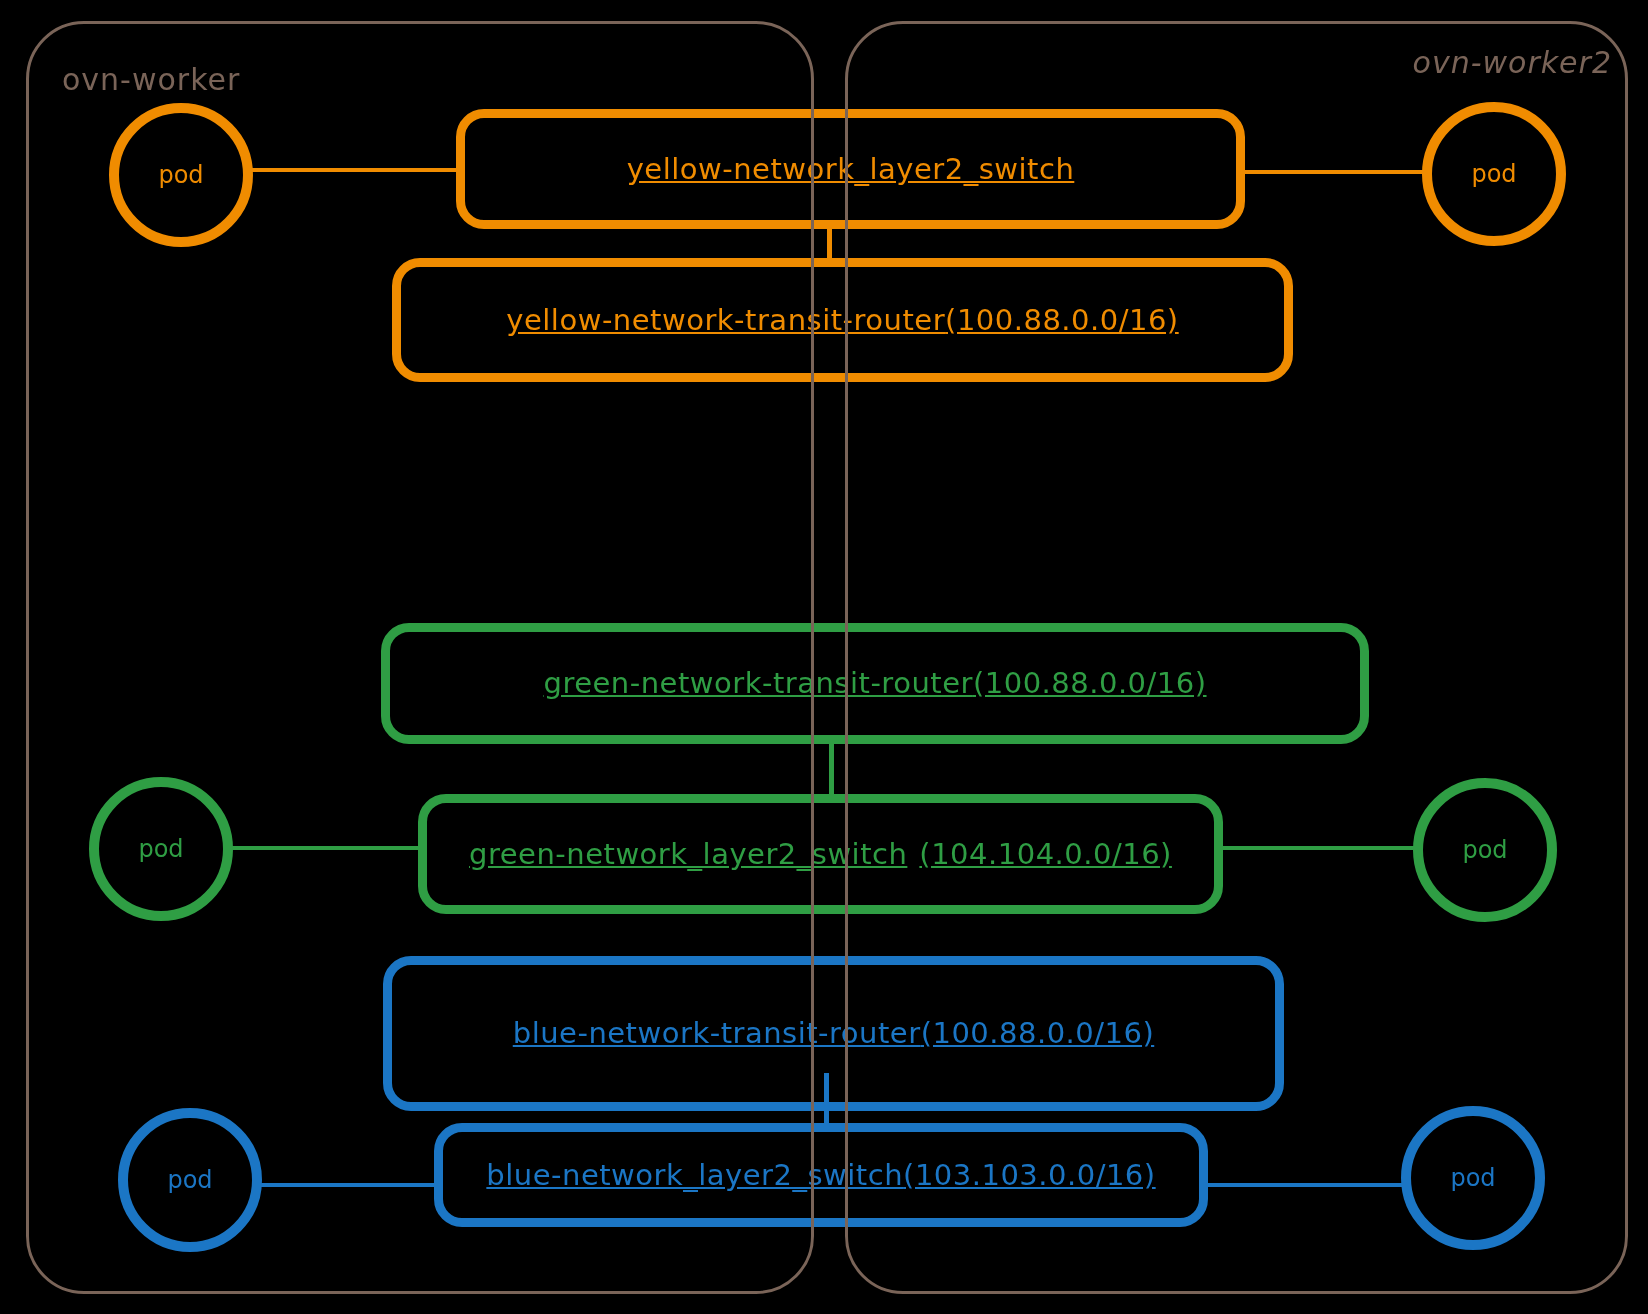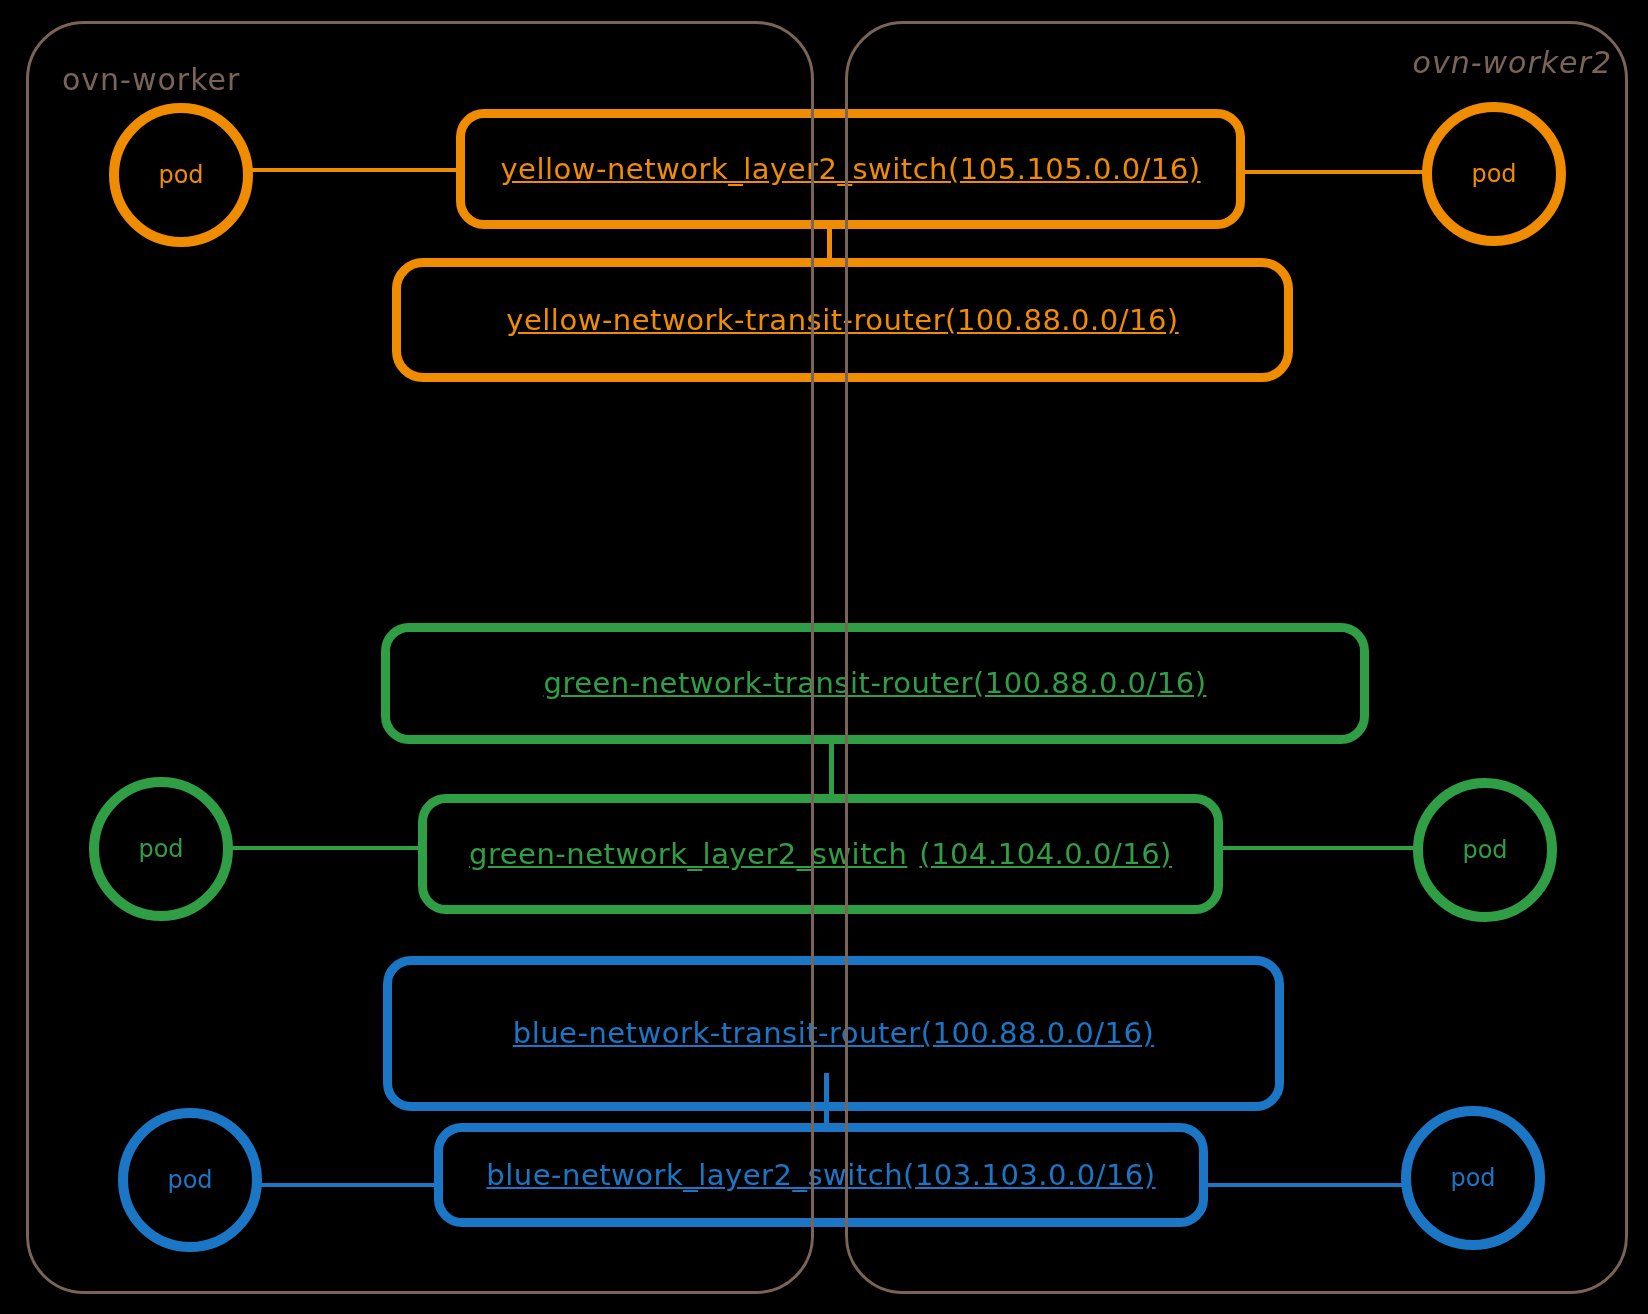--- a/index.html
+++ b/index.html
@@ -45,23 +45,22 @@
 
   <div class="pod" style="left: 109px; top: 103px; --c: #f08c00;">
     <span>pod</span>
   </div>
   <div class="pod" style="left: 1422px; top: 102px; --c: #f08c00;">
     <span>pod</span>
   </div>
 
   <div class="node" style="left: 456px; top: 109px; width: 789px; height: 120px; --c: #f08c00;">
     <span>yellow-network_layer2_switch</span>
-    <span>(105.105.0.0/16)</span>
   </div>
-  <div class="node" style="left: 392px; top: 258px; width: 901px; height: 124px; border-radius: 31px; --c: #f08c00;">
+  <div class="node" style="left: 392px; top: 258px; width: 901px; height: 124px; --c: #f08c00;">
     <span>yellow-network-transit-router</span>
     <span>(100.88.0.0/16)</span>
   </div>
 
   <div class="hline" style="left: 228px; top: 846px; width: 194px; --c: #2f9e44;"></div>
   <div class="hline" style="left: 1218px; top: 846px; width: 199px; --c: #2f9e44;"></div>
   <div class="vline" style="left: 829px; top: 740px; height: 58px; --c: #2f9e44;"></div>
 
   <div class="pod" style="left: 89px; top: 777px; --c: #2f9e44;">
     <span>pod</span>

